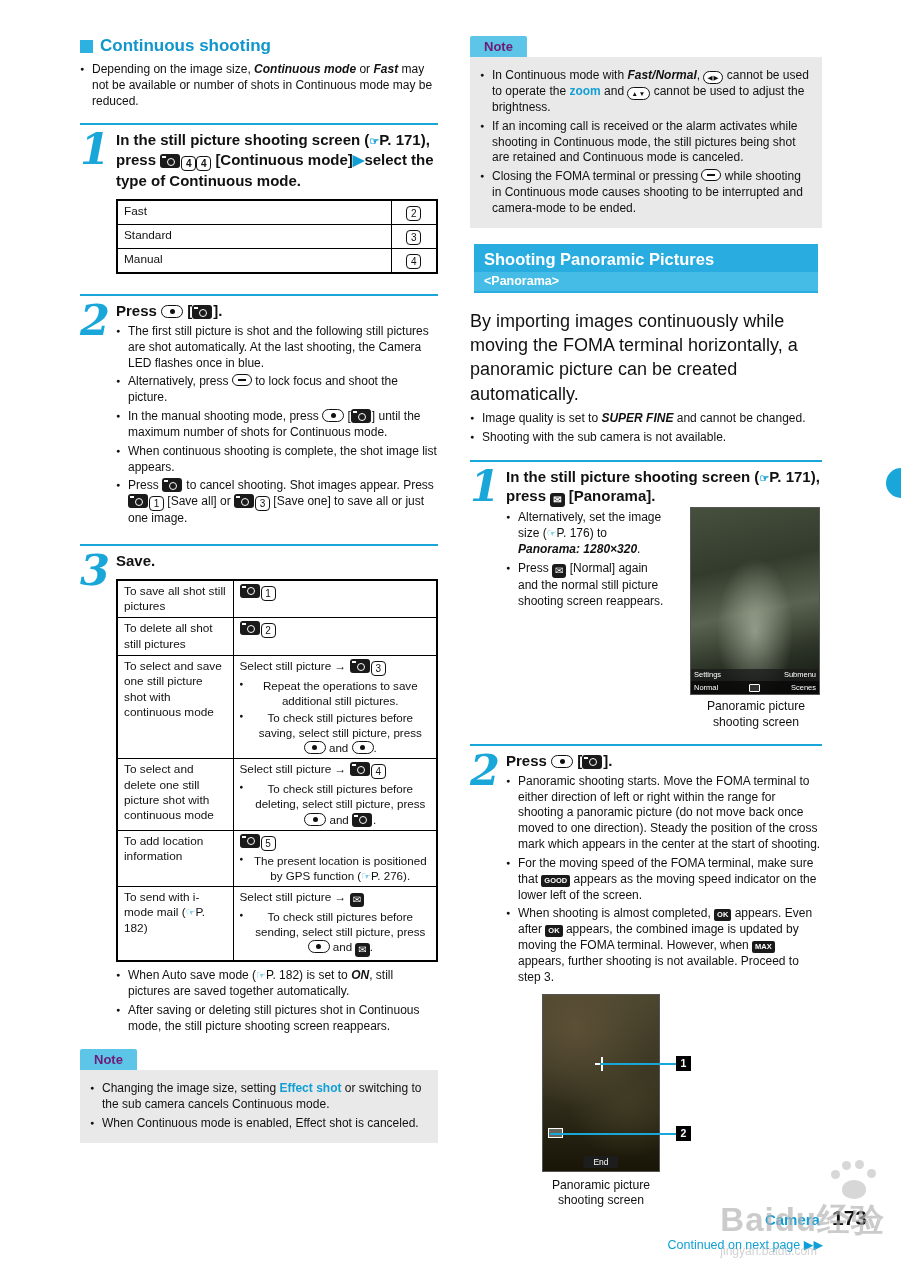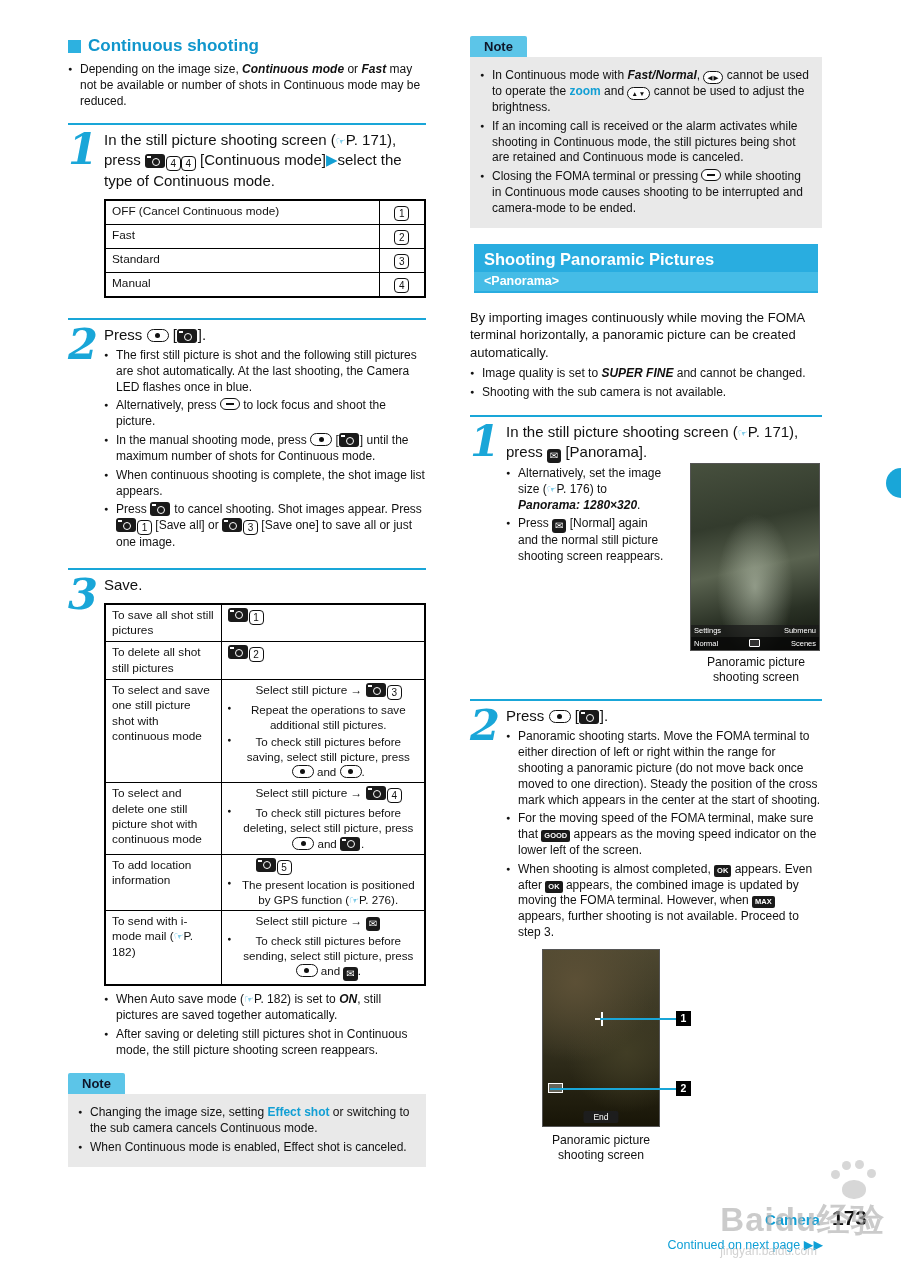--- a/index.html
+++ b/index.html
@@ -1,71 +1,71 @@
 <!DOCTYPE html>
 <html><head>
 <meta charset="utf-8">
 <style>
   * { box-sizing: border-box; margin: 0; padding: 0; }
   body { background:#888; font-family:"Liberation Sans", sans-serif; color:#111; }
   .page { position:relative; width:901px; height:1280px; background:#fff; margin:0 auto; overflow:hidden; }
-  .col-left  { position:absolute; left:68px;  top:36px; width:358px; }
+  .col-left  { position:absolute; left:80px;  top:36px; width:358px; }
   .col-right { position:absolute; left:470px; top:36px; width:352px; }
   .accent { color:#129fd4; }
   .bi { font-weight:bold; font-style:italic; }
   .link { color:#129fd4; font-weight:bold; }
   .xref-ic { color:#129fd4; font-size:11px; }
 
   
   .lhead { display:flex; align-items:center; gap:7px; color:#1096cc; font-weight:bold; font-size:17px; margin-bottom:6px; }
   .lhead .sq { width:13px; height:13px; background:#2db1e0; flex:none; }
 
   
   .blist { list-style:none; }
   .blist li { position:relative; padding-left:12px; font-size:12px; line-height:1.32; margin:3px 0; }
   .blist li::before { content:"●"; position:absolute; left:0; top:2px; font-size:7px; }
 
   
   .step { display:flex; gap:9px; border-top:2px solid #19a6d8; padding-top:5px; margin-top:14px; }
   .snum { flex:none; width:27px; color:#19a6d8; font-family:"DejaVu Serif", serif; font-style:italic; font-weight:bold; font-size:43px; line-height:.92; }
   .sbody { flex:1; min-width:0; }
-  .stitle { font-size:15px; font-weight:normal; line-height:1.32; }
+  .stitle { font-size:15px; font-weight:bold; line-height:1.32; }
 
   
   .tbl { border-collapse:collapse; border:2px solid #000; margin:8px 0 6px; width:100%; background:#fff; }
   .tbl td { border:1px solid #000; padding:3px 6px; font-size:11.8px; line-height:1.3; vertical-align:top; }
   .keycell { width:46px; text-align:center; }
   .actcell { width:116px; }
-  .procline { font-size:11.8px;margin-left:28px; }
+  .procline { font-size:11.8px; }
   .cbul { position:relative; padding-left:11px; font-size:11.6px; line-height:1.3; margin-top:2px;text-align:center; }
   .cbul::before { content:"●"; position:absolute; left:0; top:2px; font-size:6.5px; }
 
   
   .kbtn { display:inline-block; min-width:15px; padding:0 3px; border:1.3px solid #111; border-radius:4px; background:#fff; font-size:10px; line-height:13px; text-align:center; vertical-align:-2px; }
   .kcam { display:inline-block; width:20px; height:14px; background:#1a1a1a; border-radius:3px; position:relative; vertical-align:-3px; margin-right:1px; }
   .kcam::after { content:""; position:absolute; left:7px; top:3.5px; width:6px; height:6px; border:1.4px solid #fff; border-radius:50%; }
   .kcam::before { content:""; position:absolute; left:2px; top:2px; width:4px; height:2px; background:#fff; }
   .kenter { display:inline-block; width:22px; height:13px; border:1.5px solid #111; border-radius:7px; background:#fff; position:relative; vertical-align:-2px; }
   .kenter::after { content:""; position:absolute; left:50%; top:50%; width:5px; height:5px; margin:-2.5px 0 0 -2.5px; background:#111; border-radius:50%; }
   .kmail { display:inline-block; background:#1a1a1a; color:#fff; border-radius:3px; font-size:10px; line-height:14px; padding:0 3px; vertical-align:-2px; }
   .ksym { display:inline-block; border:1.3px solid #111; border-radius:7px; background:#fff; font-size:6.5px; line-height:11px; padding:0 3px; vertical-align:-1px; letter-spacing:1px; }
   .kend { display:inline-block; width:20px; height:12px; border:1.5px solid #111; border-radius:7px; background:#fff; position:relative; vertical-align:-1px; }
   .kend::after { content:""; position:absolute; left:5px; top:4px; right:5px; height:2px; background:#111; }
   .badge { display:inline-block; background:#1a1a1a; color:#fff; font-size:7.5px; font-weight:bold; line-height:10px; padding:1px 3px; border-radius:2px; vertical-align:0; }
 
   
-  .note-tab { display:inline-block; background:#5cc5e8; color:#0f172a; font-weight:bold; font-size:13px; padding:3px 14px; border-radius:2px 2px 0 0; }
+  .note-tab { display:inline-block; background:#5cc5e8; color:#701a75; font-weight:bold; font-size:13px; padding:3px 14px; border-radius:2px 2px 0 0; }
   .note-box { background:#e9e9e9; padding:8px 10px; }
   .note-title { font-size:13px; font-weight:bold; margin-bottom:3px; }
 
   
   .sechead { background:#29ade0; color:#fff; padding:6px 10px 2px; margin:16px 4px 8px; }
   .sechead-title { font-size:16.5px; font-weight:bold; }
   .sechead-sub { font-size:12.5px; font-weight:bold; background:#45bce6; margin:3px -10px 0; padding:2px 10px 3px; }
-  .leadp { font-size:13px; line-height:1.35; margin:16px 0 5px; }
+  .leadp { font-size:18px; line-height:1.35; margin:16px 0 5px; }
 
   
   .s1flex { display:flex; gap:20px; }
   .s1b { flex:1; min-width:0; }
   .shot1 { width:132px; flex:none; }
   .phone { position:relative; border:1px solid #555; overflow:hidden; }
   .phone1 { width:130px; height:188px;
     background:
       radial-gradient(ellipse at 50% 66%, rgba(205,215,195,.55), rgba(0,0,0,0) 42%),
       linear-gradient(168deg, #47503e 0%, #333b2d 32%, #5a6350 55%, #2a3125 78%, #10140d 100%); }
@@ -133,24 +133,20 @@
 
     <div class="step">
       <div class="snum">1</div>
       <div class="sbody">
         <div class="stitle">
           <span>In the still picture shooting screen (</span><span class="xref"><span class="xref-ic">☞</span><span>P. 171</span></span><span>), press </span><span class="kcam"></span><span class="kbtn">4</span><span class="kbtn">4</span>
           <span>[Continuous mode]</span><span class="accent">▶</span><span>select the type of Continuous mode.</span>
         </div>
         <table class="tbl">
           <tbody>
-            <tr>
-              <td><span>OFF (Cancel Continuous mode)</span></td>
-              <td class="keycell"><span class="kbtn">1</span></td>
-            </tr>
             <tr>
               <td><span>Fast</span></td>
               <td class="keycell"><span class="kbtn">2</span></td>
             </tr>
             <tr>
               <td><span>Standard</span></td>
               <td class="keycell"><span class="kbtn">3</span></td>
             </tr>
             <tr>
               <td><span>Manual</span></td>

